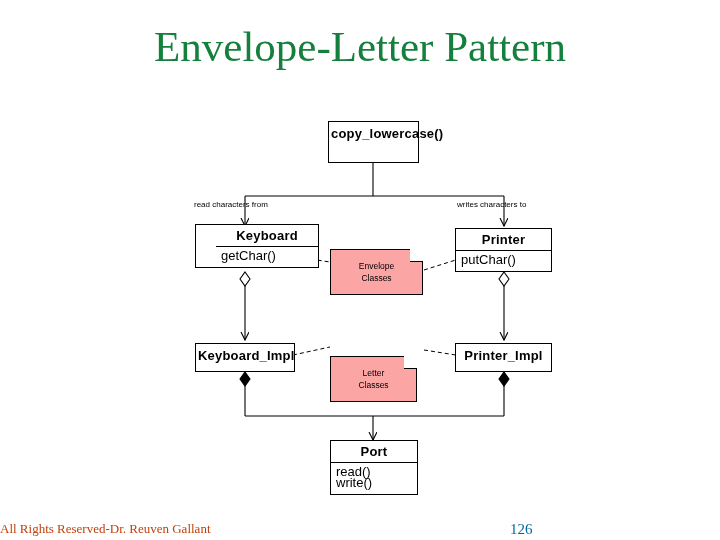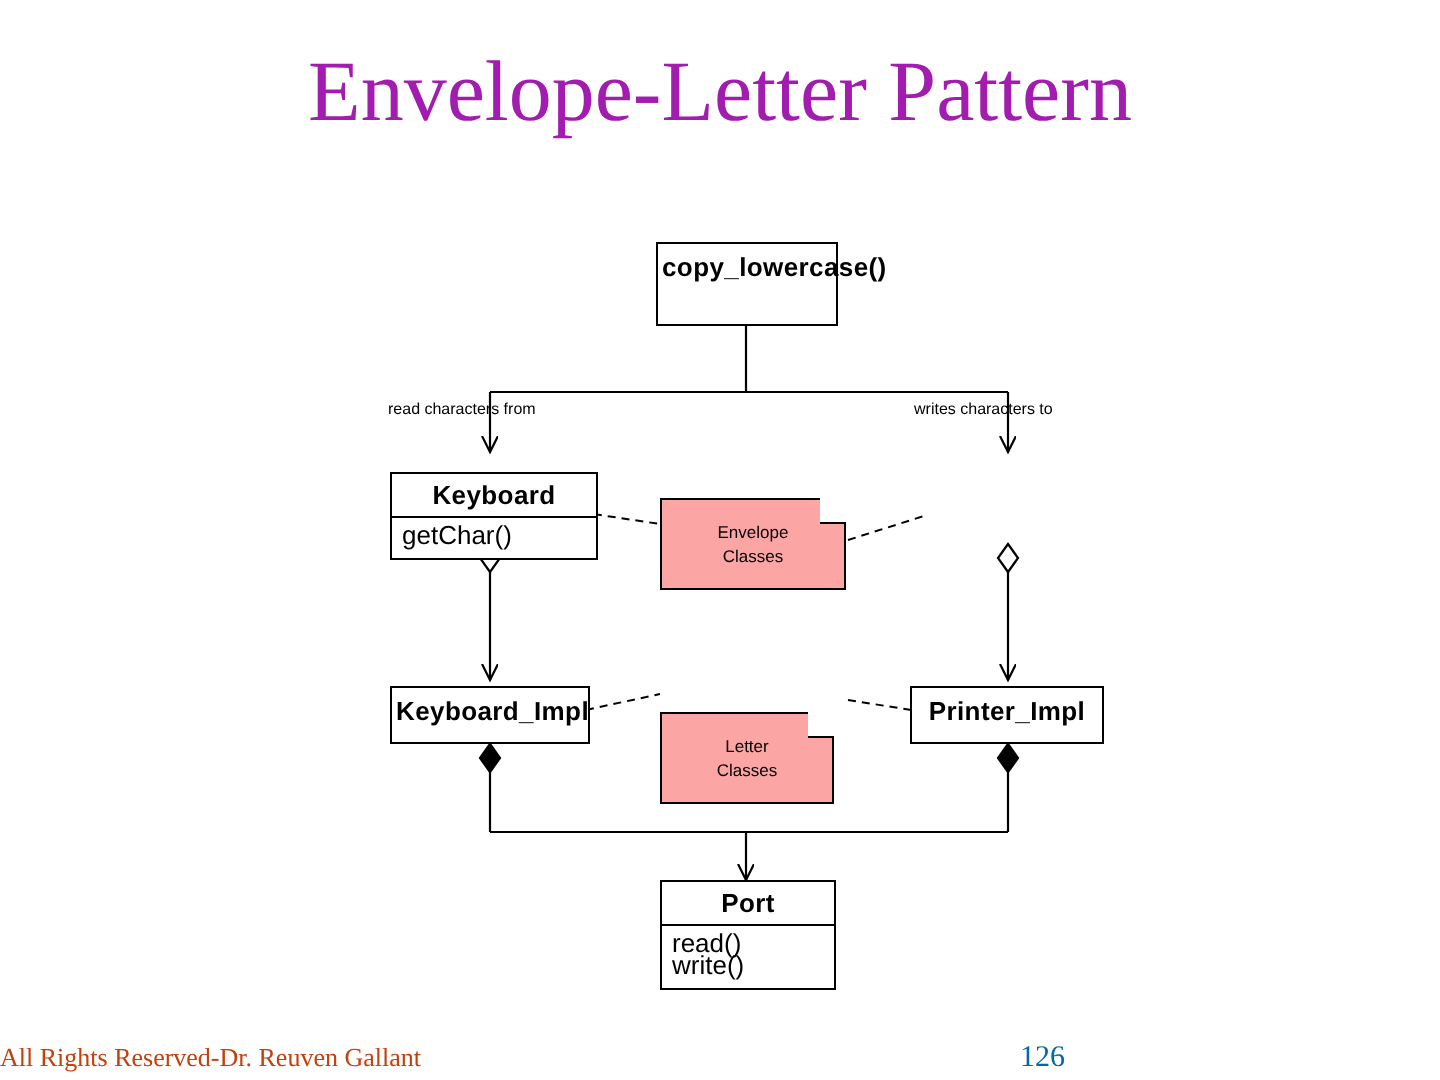--- a/index.html
+++ b/index.html
@@ -17,21 +17,21 @@
   }
   #title {
     position: absolute;
     left: 0;
     top: 22px;
     width: 720px;
     text-align: center;
     font-family: "Liberation Serif", serif;
     font-size: 43px;
     line-height: 50px;
-    color: #a21caf;
+    color: #15803d;
     letter-spacing: 0px;
     white-space: nowrap;
   }
   #footer-text {
     position: absolute;
     left: 0;
     top: 521px;
     width: 720px;
     text-align: left;
     font-family: "Liberation Serif", serif;
@@ -192,28 +192,35 @@
       <line x1="424" y1="350" x2="462" y2="356" stroke="#000" stroke-width="1" stroke-dasharray="4,3"></line>
     </svg>
 
     <div class="node plain" style="left:328px; top:121px; width:91px; height:42px;">
       <span class="name">copy_lowercase()</span>
     </div>
 
     <div class="edge-label" style="left:194px; top:200px;">read characters from</div>
     <div class="edge-label" style="left:457px; top:200px;">writes characters to</div>
 
-    <div class="node" style="left:195px; top:236px; width:104px; height:44px;">
+    <div class="node" style="left:195px; top:224px; width:124px; height:44px;padding-left:20px;">
       <span class="name">Keyboard</span>
       <div class="divider"></div>
       <span class="ops">
         <span class="op">getChar()</span>
       </span>
     </div>
 
+    <div class="node" style="left:455px; top:228px; width:97px; height:44px;">
+      <span class="name">Printer</span>
+      <div class="divider"></div>
+      <span class="ops">
+        <span class="op">putChar()</span>
+      </span>
+    </div>
 
     <div class="note" style="left:330px; top:249px; width:93px; height:46px;">
       <span class="fold"></span>
       <span class="note-label" style="white-space:pre-line;">Envelope
 Classes</span>
     </div>
 
     <div class="note" style="left:330px; top:320px; width:87px; height:46px;margin-top:36px;">
       <span class="fold"></span>
       <span class="note-label" style="white-space:pre-line;">Letter

